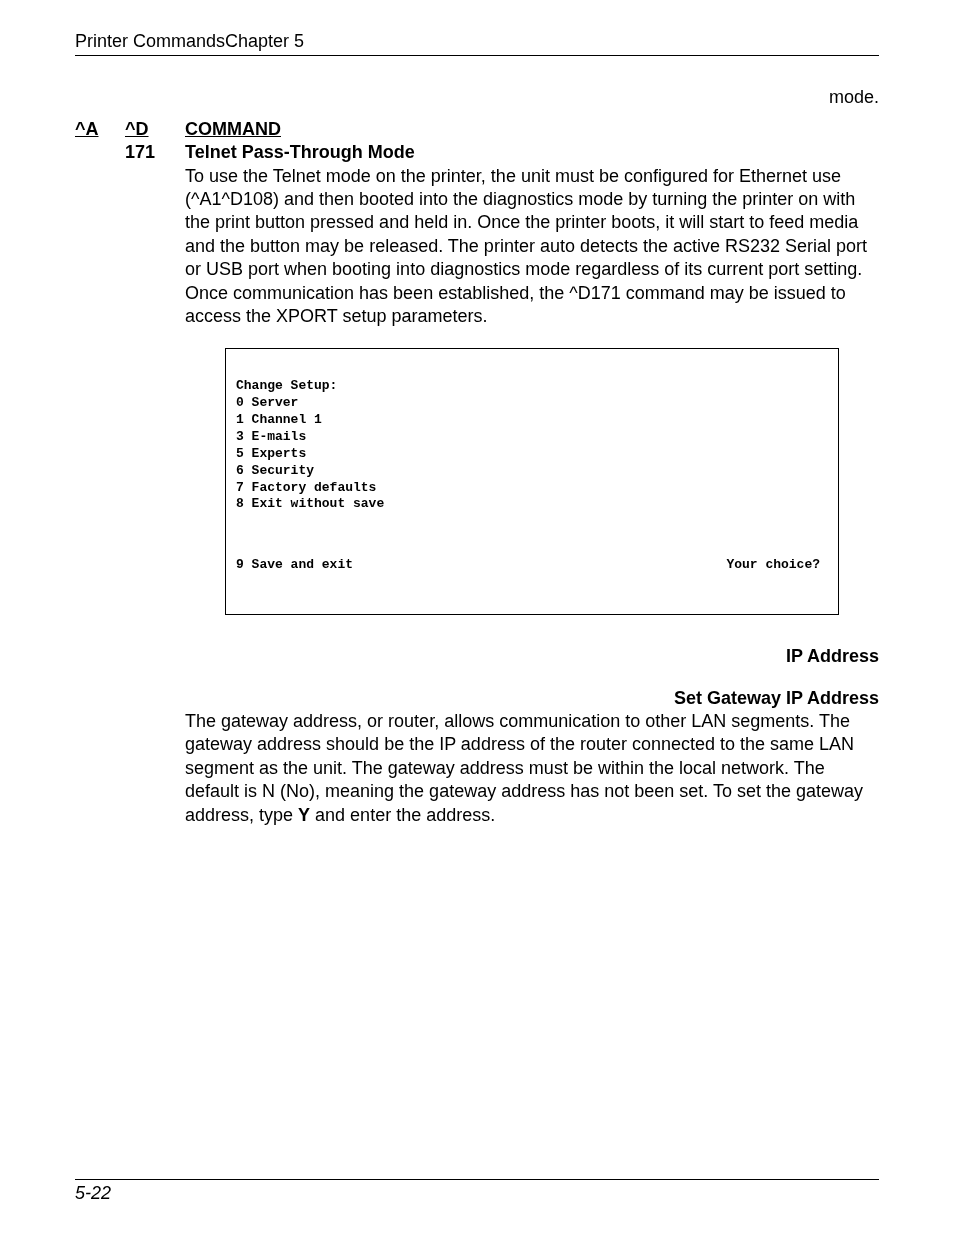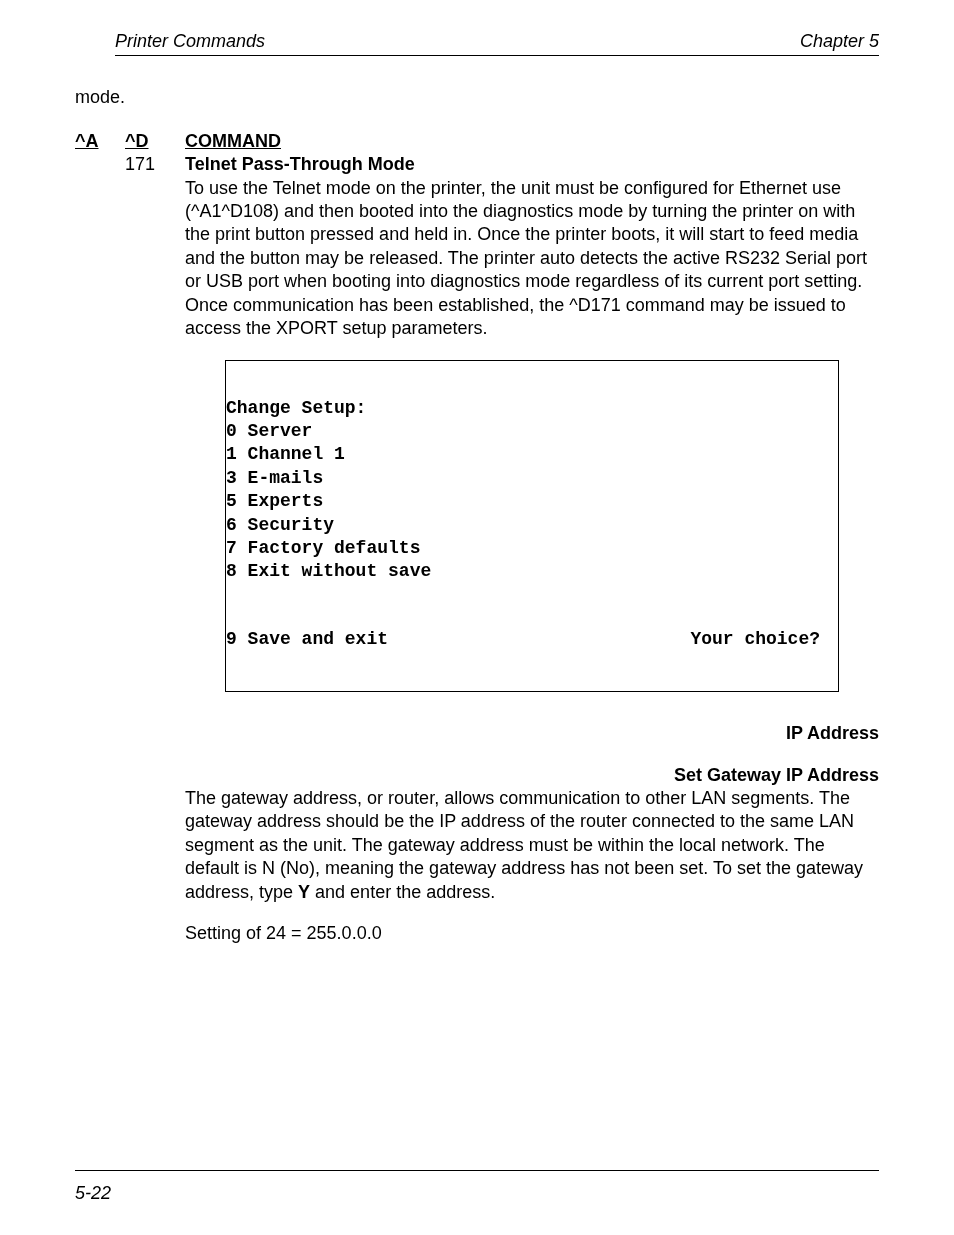--- a/index.html
+++ b/index.html
@@ -9,56 +9,55 @@
     margin: 0;
     padding: 30px 75px 30px 75px;
     color: #000;
     width: 954px;
     height: 1235px;
     box-sizing: border-box;
     position: relative;
   }
   .header-row {
     display: flex;
-    justify-content: space-between;
-    font-style: italic;
+    justify-content: flex-start;
     border-bottom: 1.5px solid #000;
     padding-bottom: 2px;
     margin-bottom: 30px;
-    margin-left: 40px;
   }
   .top-text {
-    margin-bottom: 20px;
+    margin-bottom: 8px;
+    text-align: right;
   }
   .cmd-table {
     display: grid;
     grid-template-columns: 50px 60px 1fr;
     margin-bottom: 10px;
   }
   .cmd-header {
     font-weight: bold;
     text-decoration: underline;
   }
   .cmd-num {
-    font-weight: normal;
+    font-weight: bold;
   }
   .cmd-title {
     font-weight: bold;
   }
   .body-text {
     margin-bottom: 18px;
   }
   .code-box {
     border: 1.5px solid #000;
     font-family: "Courier New", Courier, monospace;
     font-weight: bold;
-    padding: 12px 18px 40px 0;
+    padding: 12px 18px 40px 10px;
     margin: 20px 40px 30px 40px;
     white-space: pre;
-    font-size: 18px;
+    font-size: 13px;
     line-height: 1.3;
   }
   .code-line {
     display: flex;
     justify-content: space-between;
     margin-top: 44px;
   }
   .section-heading {
     font-weight: bold;
     text-align: right;
@@ -71,21 +70,21 @@
   }
   .footer-row {
     position: absolute;
     bottom: 30px;
     left: 75px;
     right: 75px;
     display: flex;
     justify-content: space-between;
     font-style: italic;
     border-top: 1.5px solid #000;
-    padding-top: 11px;
+    padding-top: 2px;
   }
 </style>
 </head>
 <body>
 
 <div class="header-row">
   <span>Printer Commands</span>
   <span>Chapter 5</span>
 </div>
 
@@ -122,20 +121,19 @@
     <div class="section-heading">IP Address</div>
   </div>
 
   <div class="body-text">
     <div class="section-heading">Set Gateway IP Address</div>
     <div><span>The gateway address, or router, allows communication to other LAN segments. The gateway address should be the IP address of the router connected to the same LAN segment as the unit. The gateway address must be within the local network. The default is N (No), meaning the gateway address has not been set. To set the gateway address, type </span><span class="inline-bold">Y</span><span> and enter the address.</span></div>
   </div>
 
 
   <div class="body-text">
-    <div>Setting of 24 = 255.0.0.0</div>
   </div>
 
 </div>
 
 <div class="footer-row">
   <span>5-22</span>
 </div>
 
 </body></html>

